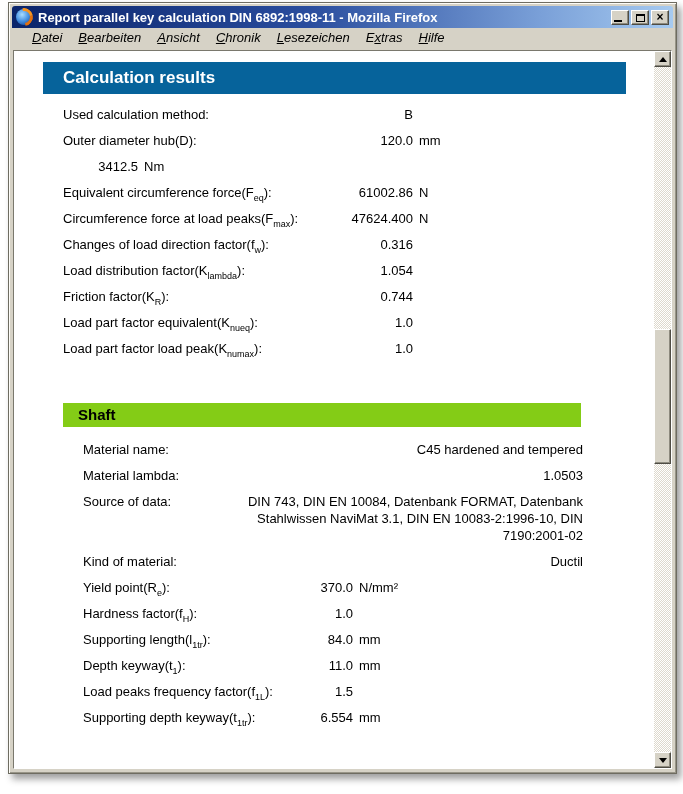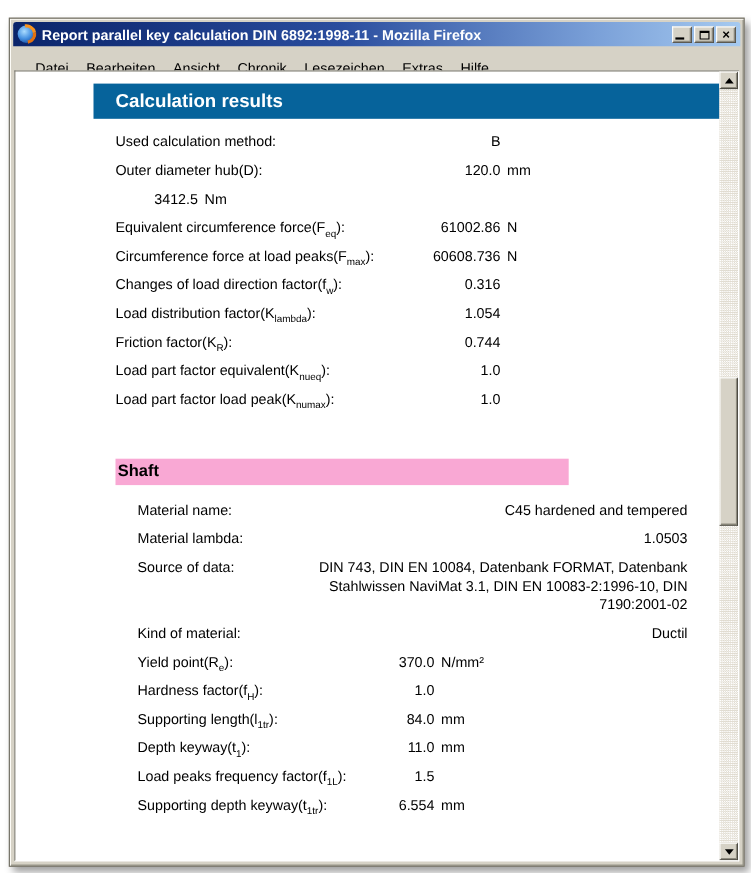--- a/index.html
+++ b/index.html
@@ -2,21 +2,21 @@
 <html><head>
 <meta charset="utf-8">
 <style>
   html,body{margin:0;padding:0;}
   body{
     width:683px;height:794px;position:relative;background:#fff;overflow:hidden;
     font-family:"Liberation Sans",sans-serif;
   }
   
   .window{
-    position:absolute;left:8px;top:16px;width:669px;height:772px;box-sizing:border-box;
+    position:absolute;left:8px;top:2px;width:669px;height:772px;box-sizing:border-box;
     background:#d6d2c6;border:1px solid #6e6c61;padding:3px;
     box-shadow:inset 1px 1px 0 #fdfcf7,inset -1px -1px 0 #989588,4px 5px 7px rgba(0,0,0,.38);
   }
   .titlebar{
     height:22px;display:flex;align-items:center;padding:0 4px;
     background:linear-gradient(to right,#0a246a 0%,#2a4d9e 45%,#7aa0d8 80%,#a6caf0 100%);
     border-radius:3px 3px 0 0;
   }
   .fx{width:16px;height:16px;border-radius:50%;flex:none;position:relative;
     background:radial-gradient(circle at 38% 35%,#aadcff 0%,#4792e2 45%,#1b55a8 78%,#123c7d 100%);}
@@ -27,33 +27,33 @@
     white-space:nowrap;overflow:hidden;}
   .winbtns{display:flex;align-items:center;gap:2px;}
   .winbtn{width:18px;height:15px;background:#d6d2c6;position:relative;padding:0;
     border:1px solid;border-color:#fff #4e4c44 #4e4c44 #fff;
     box-shadow:inset -1px -1px 0 #8d8a7e;cursor:default;
     display:flex;align-items:flex-end;justify-content:center;}
   .glyph-minimize{width:8px;height:2px;background:#000;margin:0 0 2px -4px;}
   .glyph-maximize{width:9px;height:8px;border:1px solid #000;border-top-width:2px;
     margin:0 auto 2px auto;box-sizing:border-box;}
   .glyph-close{font-size:12px;font-weight:bold;line-height:13px;margin:0 auto;color:#000;}
-  .menubar{height:38px;display:flex;align-items:center;padding-left:12px;}
+  .menubar{height:38px;display:flex;padding-left:12px;font-style:italic;}
   .menu-item{font-size:13px;color:#000;padding:2px 8px;white-space:nowrap;}
   
   .content{
     position:absolute;left:4px;top:47px;right:4px;bottom:4px;
     border:1px solid;border-color:#7a786d #fff #fff #7a786d;background:#fff;
     display:flex;overflow:hidden;
   }
-  .page{flex:1;overflow:hidden;padding:11px 0 0 29px;box-sizing:border-box;font-size:13px;color:#000;margin-left:42px;}
+  .page{flex:1;overflow:hidden;padding:11px 0 0 29px;box-sizing:border-box;font-size:13px;color:#000;}
   .bar-dark{width:583px;height:32px;line-height:32px;padding-left:20px;box-sizing:border-box;
     background:#06639b;color:#fff;font-weight:bold;font-size:17px;}
-  .bar-light{width:412px;height:24px;line-height:24px;padding-left:2px;box-sizing:border-box;
-    background:#f9a8d4;color:#000;font-weight:bold;font-size:15px;margin:46px 0 0 20px;}
+  .bar-light{width:518px;height:24px;line-height:24px;padding-left:15px;box-sizing:border-box;
+    background:#84cc16;color:#000;font-weight:bold;font-size:15px;margin:46px 0 0 20px;}
   .rows{margin-top:12px;}
   .rows-s1{margin-left:20px;width:565px;}
   .rows-s2{margin-left:40px;width:500px;margin-top:14px;}
   .row{display:flex;align-items:baseline;line-height:17px;margin-bottom:9px;}
   .row-label{flex:none;white-space:nowrap;}
   .rows-s1 .row-label{width:275px;}
   .rows-s2 .row-label{width:215px;}
   .row.narrow-label .row-label{width:140px;}
   .row-value{flex:none;display:flex;justify-content:flex-end;white-space:nowrap;}
   .rows-s1 .row-value{width:75px;}
@@ -133,21 +133,21 @@
           <div class="row">
             <span class="row-label">Equivalent circumference force(F<sub>eq</sub>):</span>
             <span class="row-value">
               <span style="flex: 0 0 auto;">61002.86</span>
             </span>
             <span class="row-unit">N</span>
           </div>
           <div class="row">
             <span class="row-label">Circumference force at load peaks(F<sub>max</sub>):</span>
             <span class="row-value">
-              <span style="flex: 0 0 auto;">60608.736</span>
+              <span style="flex: 0 0 auto;">47624.400</span>
             </span>
             <span class="row-unit">N</span>
           </div>
           <div class="row">
             <span class="row-label">Changes of load direction factor(f<sub>w</sub>):</span>
             <span class="row-value">
               <span style="flex: 0 0 auto;">0.316</span>
             </span>
             <span class="row-unit"></span>
           </div>

